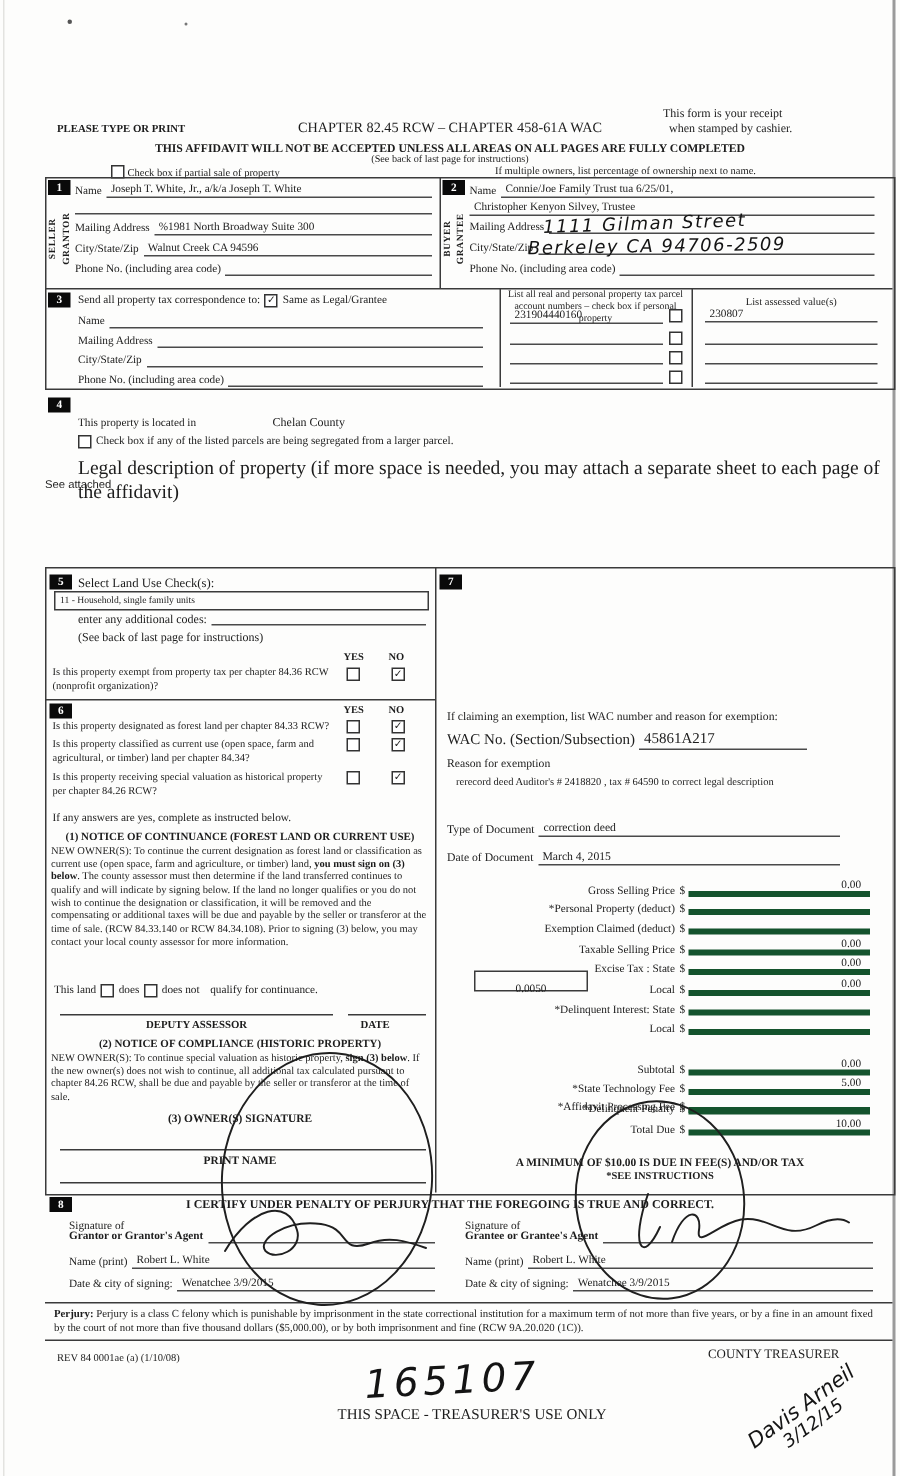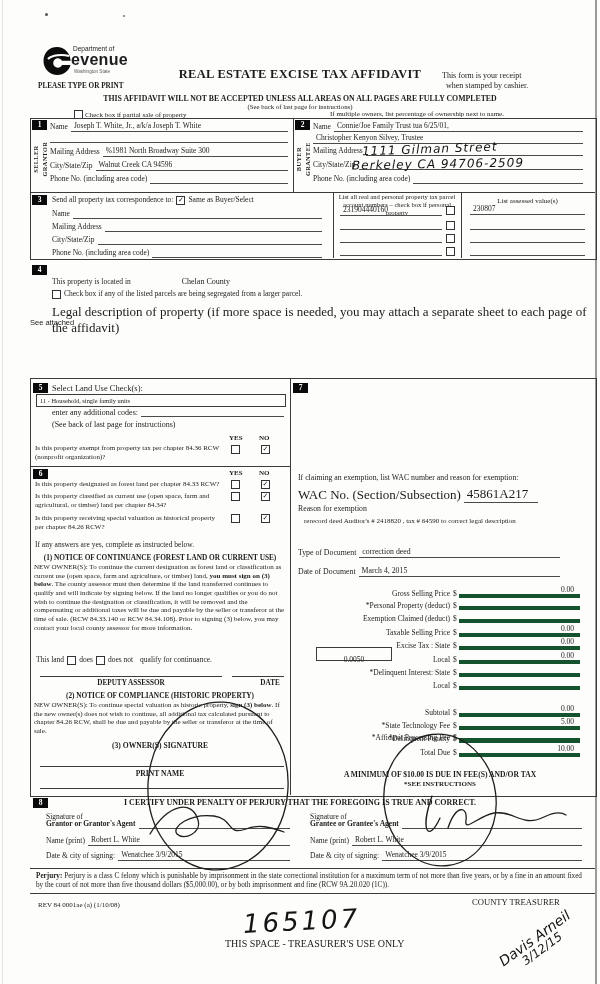--- a/index.html
+++ b/index.html
@@ -32,32 +32,23 @@
 </head>
 <body>
 
 <div class="page">
 
   <div class="abs" style="left:595px;top:0;width:2px;height:984px;background:#9a9a9a;"></div>
   <div class="abs" style="left:2px;top:0;width:1px;height:984px;background:#e3e3e0;"></div>
   <div class="abs" style="left:45px;top:13px;width:3px;height:3px;background:#555;border-radius:50%;"></div>
   <div class="abs" style="left:123px;top:15px;width:2px;height:2px;background:#777;border-radius:50%;"></div>
 
-  <div class="abs" style="left:42px;top:44px;width:170px;height:36px;">
-    <svg width="30" height="30" style="position:absolute;left:0;top:2px;" viewBox="0 0 30 30">
-      <path d="M15 1 C7 1 1.5 7 1.5 15 C1.5 23 8 29 15.5 29 C22 29 27 24.5 28.5 19 L20 19 C18.8 21.5 16 22.5 13.5 21 C10.8 19.3 10.5 15.5 12.8 13.4 C15 11.4 18.6 12 20 14.8 L28.7 14.8 C28 6.8 22.5 1 15 1 Z" fill="#0c0c0c"></path>
-      <path d="M6 13 C10 9 20 8 27 10" stroke="#fdfdfc" stroke-width="2.2" fill="none"></path>
-    </svg>
-    <div class="abs" style="left:31px;top:1px;font-size:6.5px;font-family:'Liberation Sans',sans-serif;">Department of</div>
-    <div class="abs b" style="left:29px;top:7px;font-size:16px;font-family:'Liberation Sans',sans-serif;letter-spacing:.3px;">evenue</div>
-    <div class="abs" style="left:32px;top:25px;font-size:4.6px;color:#5a5a5a;font-family:'Liberation Sans',sans-serif;">Washington State</div>
-  </div>
   <div class="abs b" style="left:38px;top:82px;font-size:7.2px;">PLEASE TYPE OR PRINT</div>
 
-  <div class="abs b ctr" style="left:150px;top:67px;width:300px;font-size:12.5px;letter-spacing:.3px;">REAL ESTATE EXCISE TAX AFFIDAVIT</div>
+  <div class="abs ctr" style="left:150px;top:81px;width:300px;font-size:9.5px;">CHAPTER 82.45 RCW – CHAPTER 458-61A WAC</div>
 
   <div class="abs" style="left:442px;top:71px;width:140px;font-size:8px;">This form is your receipt</div>
   <div class="abs" style="left:446px;top:81px;width:140px;font-size:8px;">when stamped by cashier.</div>
 
   <div class="abs b ctr" style="left:20px;top:94px;width:560px;font-size:7.8px;">THIS AFFIDAVIT WILL NOT BE ACCEPTED UNLESS ALL AREAS ON ALL PAGES ARE FULLY COMPLETED</div>
   <div class="abs ctr" style="left:20px;top:103px;width:560px;font-size:6.8px;">(See back of last page for instructions)</div>
 
   <div class="fr" style="left:74px;top:110px;font-size:7px;">
     <span class="cb"></span>
     <span class="lbl" style="padding-left:2px;">Check box if partial sale of property</span>
@@ -119,21 +110,21 @@
     <span class="lbl">Phone No. (including area code)</span>
     <span class="ln"><span></span></span>
   </div>
   <div class="hw" style="left:362px;top:142px;font-size:12px;transform:rotate(-2deg);letter-spacing:1px;">1111 Gilman Street</div>
   <div class="hw" style="left:352px;top:157px;font-size:12px;transform:rotate(-1deg);letter-spacing:1px;">Berkeley CA 94706-2509</div>
 
   <div class="badge" style="left:32px;top:195px;">3</div>
   <div class="fr" style="left:52px;top:196px;">
     <span class="lbl">Send all property tax correspondence to:</span>
     <span class="cb">✓</span>
-    <span class="lbl" style="padding-left:3px;">Same as Buyer/Select</span>
+    <span class="lbl" style="padding-left:3px;">Same as Legal/Grantee</span>
   </div>
   <div class="fr" style="left:52px;top:210px;width:270px;">
     <span class="lbl">Name</span>
       <span class="ln"></span>
   </div>
   <div class="fr" style="left:52px;top:223px;width:270px;">
     <span class="lbl">Mailing Address</span>
       <span class="ln"></span>
   </div>
   <div class="fr" style="left:52px;top:236px;width:270px;">
@@ -234,33 +225,33 @@
     <span class="lbl">This land</span>
     <span class="cb"></span>
     <span class="lbl" style="padding-left:3px;">does</span>
     <span class="cb"></span>
     <span class="lbl" style="padding-left:3px;">does not</span>
     <span class="lbl" style="padding-left:4px;">qualify for continuance.</span>
   </div>
   <div class="hl" style="left:40px;top:676px;width:182px;"></div>
   <div class="hl" style="left:232px;top:676px;width:52px;"></div>
   <div class="abs ctr b" style="left:40px;top:679px;width:182px;font-size:7.2px;">DEPUTY ASSESSOR</div>
-  <div class="abs ctr b" style="left:244px;top:679px;width:52px;font-size:7.2px;">DATE</div>
+  <div class="abs ctr b" style="left:224px;top:679px;width:52px;font-size:7.2px;">DATE</div>
   <div class="abs b ctr" style="left:33px;top:691px;width:254px;font-size:7.3px;">(2) NOTICE OF COMPLIANCE (HISTORIC PROPERTY)</div>
   <div class="body-txt" style="left:34px;top:701px;width:251px;">
     <span>NEW OWNER(S): To continue special valuation as historic property, </span><span class="b">sign (3) below</span><span>. If the new owner(s) does not wish to continue, all additional tax calculated pursuant to chapter 84.26 RCW, shall be due and payable by the seller or transferor at the time of sale.</span>
   </div>
   <div class="abs b ctr" style="left:33px;top:741px;width:254px;font-size:7.6px;">(3)  OWNER(S) SIGNATURE</div>
   <div class="hl" style="left:40px;top:766px;width:244px;"></div>
   <div class="abs b ctr" style="left:33px;top:769px;width:254px;font-size:7.6px;">PRINT NAME</div>
   <div class="hl" style="left:40px;top:788px;width:244px;"></div>
 
   <div class="badge" style="left:293px;top:383px;">7</div>
   <div class="abs" style="left:298px;top:473px;font-size:7.8px;">If claiming an exemption, list WAC number and reason for exemption:</div>
-  <div class="fr" style="left:298px;top:487px;width:240px;font-size:13px;">
+  <div class="fr" style="left:298px;top:487px;width:240px;font-size:10px;">
     <span class="lbl">WAC No. (Section/Subsection)</span>
     <span class="ln"><span>45861A217</span></span>
   </div>
   <div class="abs" style="left:298px;top:504px;font-size:7.8px;">Reason for exemption</div>
   <div class="abs" style="left:304px;top:517px;font-size:7px;">rerecord deed Auditor's # 2418820 , tax # 64590 to correct legal description</div>
   <div class="fr" style="left:298px;top:548px;width:262px;font-size:7.8px;">
     <span class="lbl">Type of Document</span>
     <span class="ln"><span>correction deed</span></span>
   </div>
   <div class="fr" style="left:298px;top:567px;width:262px;font-size:7.8px;">

